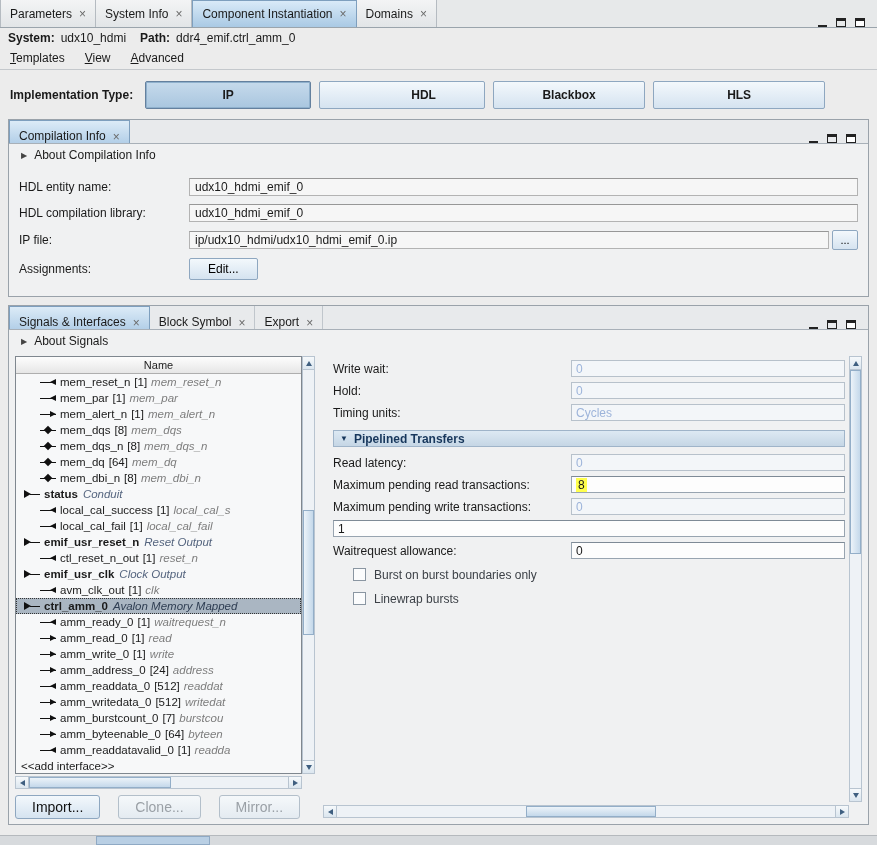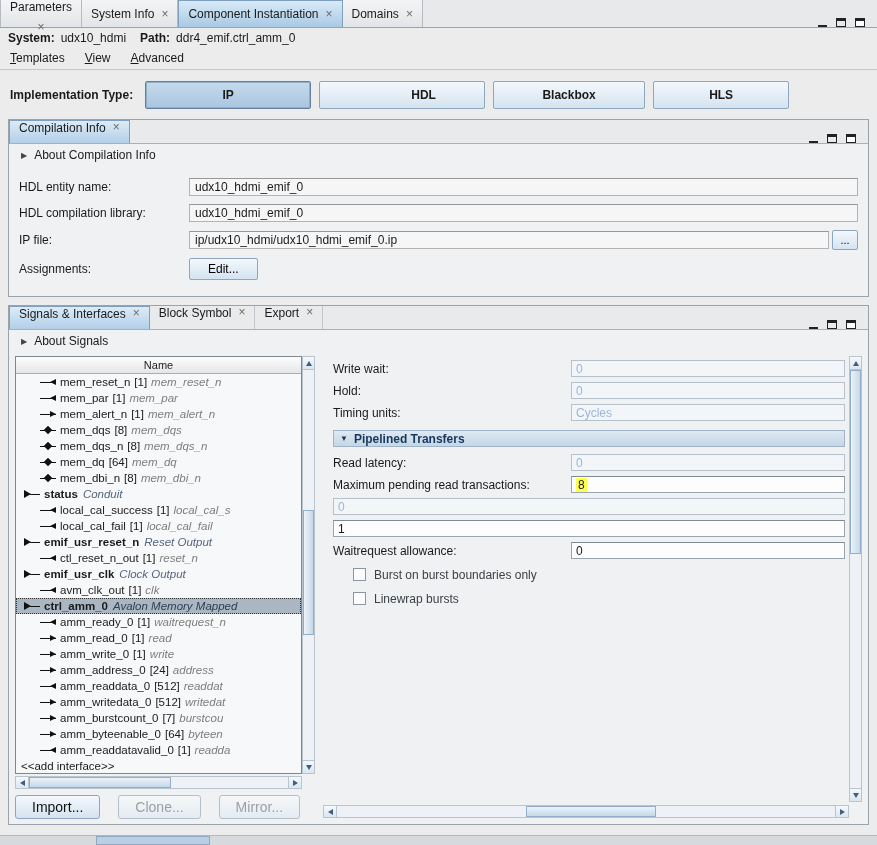--- a/index.html
+++ b/index.html
@@ -5,21 +5,21 @@
   * { box-sizing: border-box; margin: 0; padding: 0; }
   html,body { width:877px; height:845px; }
   body { font-family:"Liberation Sans", sans-serif; font-size:12px; color:#1a1a1a; background:#ececec; overflow:hidden; }
   .app { position:relative; width:877px; height:845px; background:#ececec; overflow:hidden; }
 
   
   .doc-tabbar { height:28px; background:#e7e9ea; border-bottom:1px solid #9aa4ac; display:flex; align-items:flex-end; }
   .doc-tabs { display:flex; align-items:flex-end; height:100%; }
   .doc-tab { height:27px; padding:0 9px; display:flex; align-items:center; gap:7px;
              border-right:1px solid #b5bbc1; background:linear-gradient(#f3f4f5,#e2e5e7); cursor:default; }
-  .doc-tab:first-child { border-left:1px solid #b5bbc1;flex-direction:column; }
+  .doc-tab:first-child { border-left:1px solid #b5bbc1; }
   .doc-tab.active { background:linear-gradient(#d9eaf8,#a9c9e4); border:1px solid #7e9fbe; border-bottom:none; }
   .tab-close { color:#6b6b6b; font-size:12px; line-height:1; }
   .win-controls { margin-left:auto; display:flex; align-items:center; gap:9px; padding:0 12px; }
   .wc { display:inline-block; }
   .ic-min { width:9px; height:8px; border-bottom:2px solid #222; }
   .ic-float { width:10px; height:9px; border:1px solid #222; border-top-width:3px; }
   .ic-max { width:10px; height:9px; border:1px solid #222; border-top-width:3px; background:#fff; }
 
   
   .context-bar { height:19px; display:flex; align-items:center; gap:6px; padding:0 8px; }
@@ -29,28 +29,28 @@
 
   
   .impl-row { display:flex; align-items:center; padding:11px 10px 10px 10px; gap:12px; }
   .impl-label { font-weight:bold; }
   .impl-btns { display:flex; gap:8px; }
   .impl-btn { height:28px; display:flex; align-items:center; justify-content:center; font-weight:bold;
               background:linear-gradient(#f3f8fc,#d5e3f0); border:1px solid #8ea7c0; border-radius:2px; cursor:default; }
   .impl-btn:nth-child(1){ width:166px; }
   .impl-btn:nth-child(2){ width:166px;padding-left:43px; }
   .impl-btn:nth-child(3){ width:152px; }
-  .impl-btn:nth-child(4){ width:136px; }
+  .impl-btn:nth-child(4){ width:172px; }
   .impl-btn.selected { background:linear-gradient(#c6daec,#a9c6df); border:1px solid #64809e; box-shadow:inset 0 0 0 1px #8fb0cc; }
 
   
   .panel { margin:0 8px; border:1px solid #9aa2aa; background:#f0f1f2; }
   .panel-tabbar { height:24px; background:#e8eaec; border-bottom:1px solid #a8b0b8; display:flex; align-items:flex-end; }
   .panel-tabs { display:flex; align-items:flex-end; height:100%; }
-  .panel-tab { height:23px; padding:0 9px; display:flex; align-items:flex-start; gap:7px; background:#e8eaec;
+  .panel-tab { height:23px; padding:0 9px; display:flex; align-items:flex-end; gap:7px; background:#e8eaec;
                border-right:1px solid #c0c6cc; cursor:default; }
   .panel-tab.active { background:linear-gradient(#dcebf7,#b3cfe8); border:1px solid #7e9fbe; border-bottom:none; }
   .about-row { height:22px; display:flex; align-items:center; gap:7px; padding:0 12px; }
   .about-arrow { font-size:8px; color:#444; }
 
   
   .comp-panel { height:178px; }
   .comp-form { padding:12px 10px 0 10px; }
   .form-row { display:flex; align-items:center; margin-bottom:8px; }
   .form-label { width:170px; flex:none; }
@@ -477,20 +477,21 @@
                   <span>0</span>
                 </div>
               </div>
               <div class="prop-row">
                 <span class="prop-label">Maximum pending read transactions:</span>
                 <div class="prop-field">
                   <span class="hl">8</span>
                 </div>
               </div>
               <div class="prop-row">
+                <span class="prop-label">Maximum pending write transactions:</span>
                 <div class="prop-field disabled">
                   <span>0</span>
                 </div>
               </div>
               <div class="prop-row">
                 <div class="prop-field">
                   <span>1</span>
                 </div>
               </div>
               <div class="prop-row">

